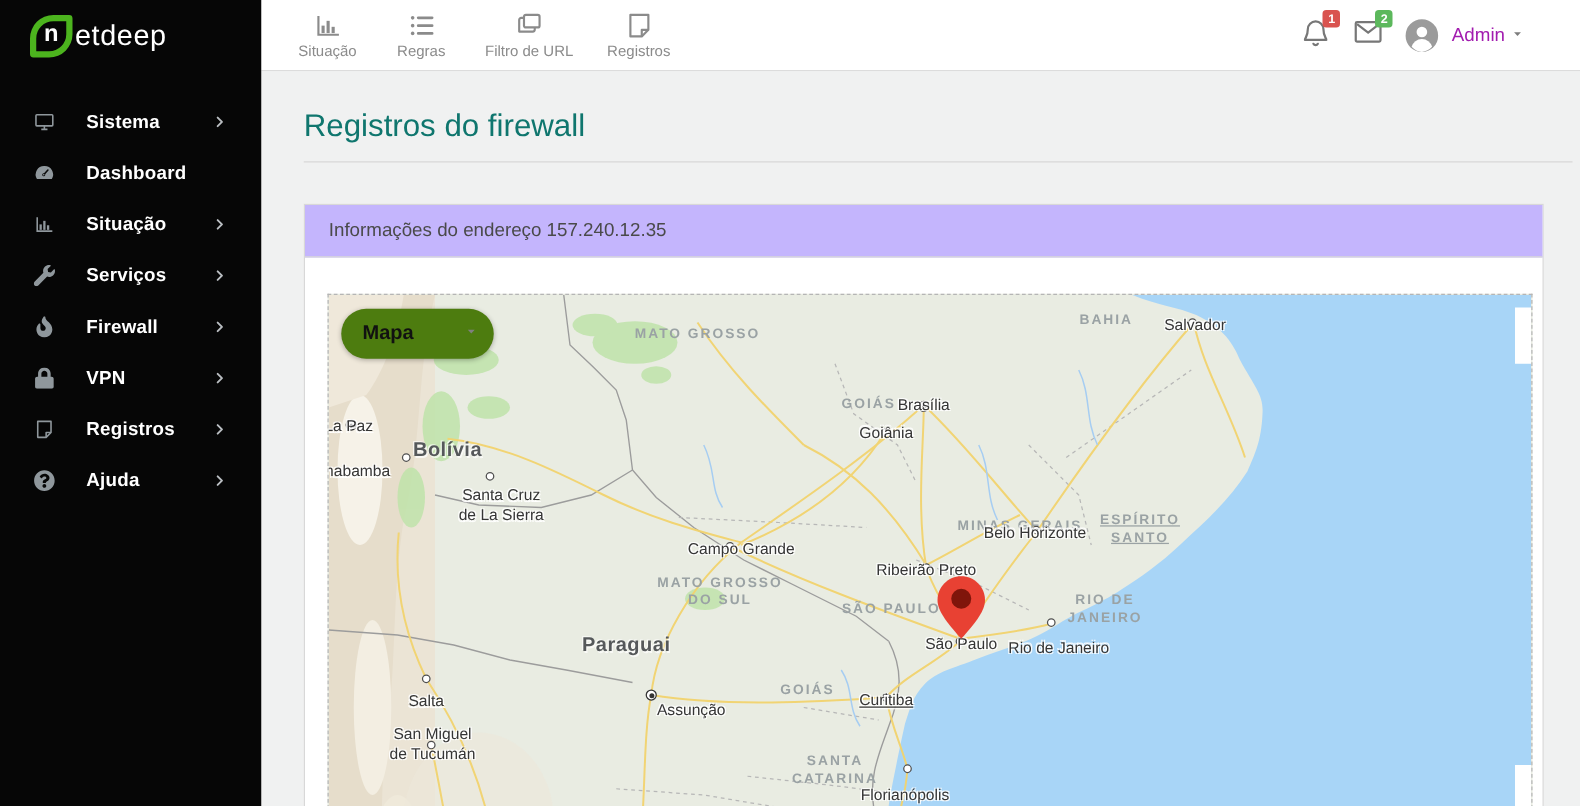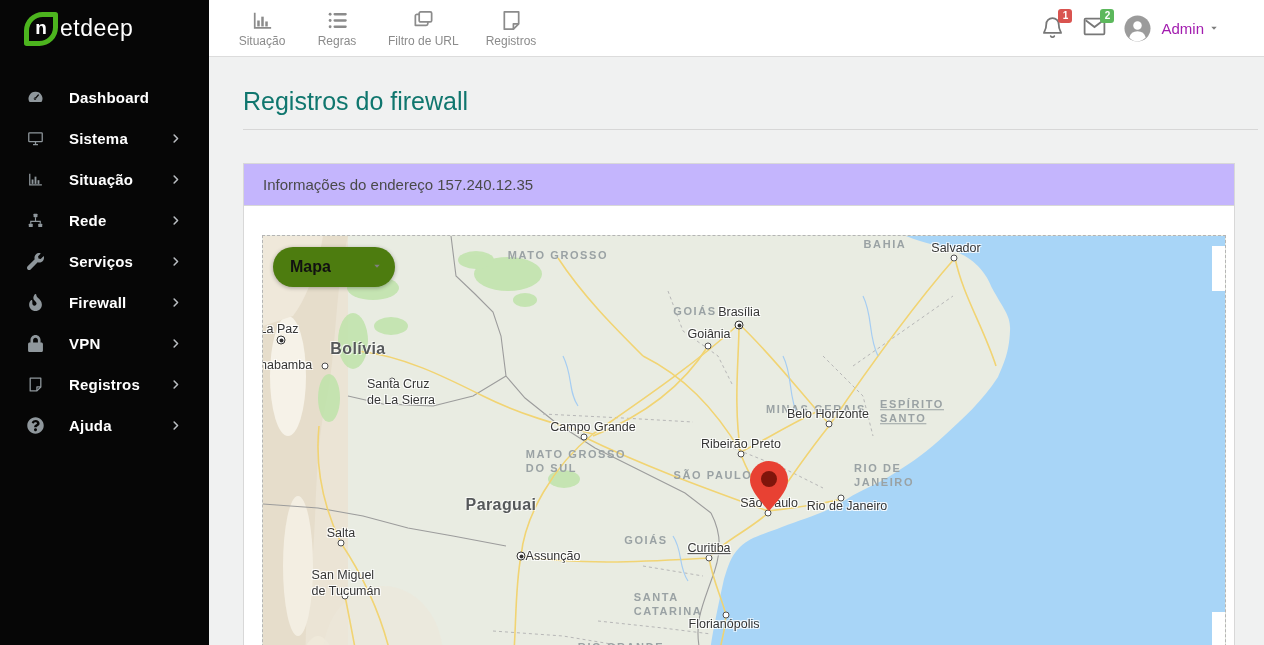--- a/index.html
+++ b/index.html
@@ -44,21 +44,21 @@
   .page-title{margin:30px 0 0 34px;font-size:25px;font-weight:400;color:#0f766e;}
   .title-rule{border:none;border-top:1px solid #d7d7d7;margin:13px 6px 0 34px;}
   .panel{margin:33px 0 0 34px;width:992px;background:#fff;border:1px solid #d8d8d8;box-sizing:border-box;}
   .panel-header{height:41px;background:#c4b5fd;border-bottom:1px solid #d8d8d8;display:flex;align-items:center;
                 padding-left:19px;font-size:15px;color:#4a4a4a;}
   .panel-body{padding:29px 0 20px 18px;}
 
   
   .map{position:relative;width:962px;height:500px;overflow:hidden;border:1px dashed #b5b5b5;background:var(--land,#e9ece2);box-sizing:content-box;cursor:grab;}
   .map-base{position:absolute;left:0;top:0;}
-  .map-label{position:absolute;transform:translate(-50%,-50%);white-space:pre-line;text-align:left;line-height:1.25;pointer-events:none;z-index:3;}
+  .map-label{position:absolute;transform:translate(-50%,-50%);white-space:pre-line;text-align:center;line-height:1.25;pointer-events:none;z-index:3;margin-top:12px;}
   .t-state{color:#9aa2a4;font-size:11px;font-weight:700;letter-spacing:1.6px;}
   .t-country{color:#55585a;font-size:16px;font-weight:700;letter-spacing:.4px;
              text-shadow:-1px -1px 0 rgba(255,255,255,.7),1px 1px 0 rgba(255,255,255,.7);}
   .t-city{color:#353535;font-size:12.5px;
           text-shadow:-1px -1px 0 rgba(255,255,255,.85),1px -1px 0 rgba(255,255,255,.85),-1px 1px 0 rgba(255,255,255,.85),1px 1px 0 rgba(255,255,255,.85);}
   .map-marker{position:absolute;transform:translate(-50%,-50%);z-index:2;box-sizing:border-box;}
   .k-dot{width:7px;height:7px;border:1.5px solid #4f4f4f;background:#fff;border-radius:50%;}
   .k-capital{width:9px;height:9px;border:1.5px solid #333;background:#fff;border-radius:50%;position:absolute;}
   .k-capital::after{content:'';position:absolute;inset:1.5px;background:#333;border-radius:50%;}
   .map-type{position:absolute;left:10px;top:11px;width:122px;height:40px;background:#4d7c0f;z-index:6;
@@ -79,79 +79,63 @@
     <div class="brand">
       <div class="leaf">
           <span>n</span>
         </div>
       <span class="brand-text">etdeep</span>
     </div>
     <div class="side-menu">
 
         <div class="side-item">
           <span class="side-ico">
+            <svg viewBox="0 0 24 24" fill="none" stroke="currentColor" stroke-width="1.8">
+              <rect x="2.5" y="4" width="19" height="12.5" rx="1"></rect>
+              <path d="M8.5 20.5h7M12 16.5v3.5"></path>
+            </svg>
+          </span>
+          <span class="side-label">Sistema</span>
+          <span class="side-chev">
+            <svg viewBox="0 0 24 24" fill="none" stroke="currentColor" stroke-width="3.4" stroke-linecap="round" stroke-linejoin="round">
+              <path d="M9 4.5 16.5 12 9 19.5"></path>
+            </svg>
+          </span>
+        </div>
+
+        <div class="side-item">
+          <span class="side-ico">
             <svg viewBox="0 0 24 24">
               <path fill="currentColor" d="M12 4a9.5 9.5 0 0 0-8.4 14.5h16.8A9.5 9.5 0 0 0 12 4z"></path>
               <path stroke="#0b0b0b" stroke-width="1.8" stroke-linecap="round" d="M11.5 13.5 16 8.5" fill="none"></path>
               <circle cx="11.3" cy="13.8" r="1.7" fill="#0b0b0b"></circle>
               <circle cx="11.3" cy="13.8" r=".9" fill="currentColor"></circle>
             </svg>
           </span>
           <span class="side-label">Dashboard</span>
 
         </div>
 
         <div class="side-item">
           <span class="side-ico">
-            <svg viewBox="0 0 24 24" fill="none" stroke="currentColor" stroke-width="1.8">
-              <rect x="2.5" y="4" width="19" height="12.5" rx="1"></rect>
-              <path d="M8.5 20.5h7M12 16.5v3.5"></path>
-            </svg>
-          </span>
-          <span class="side-label">Sistema</span>
-          <span class="side-chev">
-            <svg viewBox="0 0 24 24" fill="none" stroke="currentColor" stroke-width="3.4" stroke-linecap="round" stroke-linejoin="round">
-              <path d="M9 4.5 16.5 12 9 19.5"></path>
-            </svg>
-          </span>
-        </div>
-
-        <div class="side-item">
-          <span class="side-ico">
             <svg viewBox="0 0 24 24" fill="currentColor">
               <path d="M3 4v16.5h18v-1.8H4.8V4z"></path>
               <rect x="6.5" y="12" width="2.6" height="6.2"></rect>
               <rect x="10.7" y="8" width="2.6" height="10.2"></rect>
               <rect x="14.9" y="13" width="2.6" height="5.2"></rect>
             </svg>
           </span>
           <span class="side-label">Situação</span>
           <span class="side-chev">
             <svg viewBox="0 0 24 24" fill="none" stroke="currentColor" stroke-width="3.4" stroke-linecap="round" stroke-linejoin="round">
               <path d="M9 4.5 16.5 12 9 19.5"></path>
             </svg>
           </span>
         </div>
 
-        <div class="side-item">
-          <span class="side-ico">
-            <svg viewBox="0 0 24 24" fill="currentColor">
-              <rect x="9.2" y="2.5" width="5.6" height="4.8" rx=".8"></rect>
-              <rect x="2.5" y="16.5" width="5.6" height="4.8" rx=".8"></rect>
-              <rect x="15.9" y="16.5" width="5.6" height="4.8" rx=".8"></rect>
-              <path fill="none" stroke="currentColor" stroke-width="1.6" d="M12 7.3v4M5.3 16.5v-3.2h13.4v3.2M12 11.3v2"></path>
-            </svg>
-          </span>
-          <span class="side-label">Rede</span>
-          <span class="side-chev">
-            <svg viewBox="0 0 24 24" fill="none" stroke="currentColor" stroke-width="3.4" stroke-linecap="round" stroke-linejoin="round">
-              <path d="M9 4.5 16.5 12 9 19.5"></path>
-            </svg>
-          </span>
-        </div>
 
         <div class="side-item">
           <span class="side-ico">
             <svg viewBox="0 0 512 512" fill="currentColor">
               <path d="M507.73 109.1c-2.24-9.03-13.54-12.09-20.12-5.51l-74.36 74.36-67.88-11.31-11.31-67.88 74.36-74.36c6.62-6.62 3.43-17.9-5.66-20.16-47.38-11.74-99.55.91-136.58 37.93-39.64 39.64-50.55 97.1-34.05 147.2L18.74 402.76c-24.99 24.99-24.99 65.51 0 90.5 24.99 24.99 65.51 24.99 90.5 0l213.21-213.21c50.12 16.71 107.47 5.68 147.37-34.22 37.07-37.07 49.7-89.32 37.91-136.73z"></path>
             </svg>
           </span>
           <span class="side-label">Serviços</span>
           <span class="side-chev">
             <svg viewBox="0 0 24 24" fill="none" stroke="currentColor" stroke-width="3.4" stroke-linecap="round" stroke-linejoin="round">
@@ -431,21 +415,21 @@
               <div class="map-label t-city" style="left: 565px; top: 179px;">Belo Horizonte</div>
               <div class="map-label t-state" style="left: 649px; top: 176px; text-decoration: underline;">ESPÍRITO
 SANTO</div>
               <div class="map-label t-state" style="left: 621px; top: 240px;">RIO DE
 JANEIRO</div>
               <div class="map-label t-state" style="left: 450px; top: 240px;">SÃO PAULO</div>
               <div class="map-label t-city" style="left: 506px; top: 268px;">São Paulo</div>
               <div class="map-label t-city" style="left: 584px; top: 271px;">Rio de Janeiro</div>
               <div class="map-label t-country" style="left: 238px; top: 269px;">Paraguai</div>
               <div class="map-label t-city" style="left: 290px; top: 321px;">Assunção</div>
-              <div class="map-label t-city" style="left: 78px; top: 298px;">Salta</div>
+              <div class="map-label t-city" style="left: 78px; top: 314px;">Salta</div>
               <div class="map-label t-city" style="left: 83px; top: 348px;">San Miguel
 de Tucumán</div>
               <div class="map-label t-state" style="left: 383px; top: 305px;">GOIÁS</div>
               <div class="map-label t-city" style="left: 446px; top: 313px; text-decoration: underline;">Curitiba</div>
               <div class="map-label t-state" style="left: 405px; top: 369px;">SANTA
 CATARINA</div>
               <div class="map-label t-city" style="left: 461px; top: 389px;">Florianópolis</div>
               <div class="map-label t-state" style="left: 358px; top: 419px;">RIO GRANDE
 DO SUL</div>
             </div>

